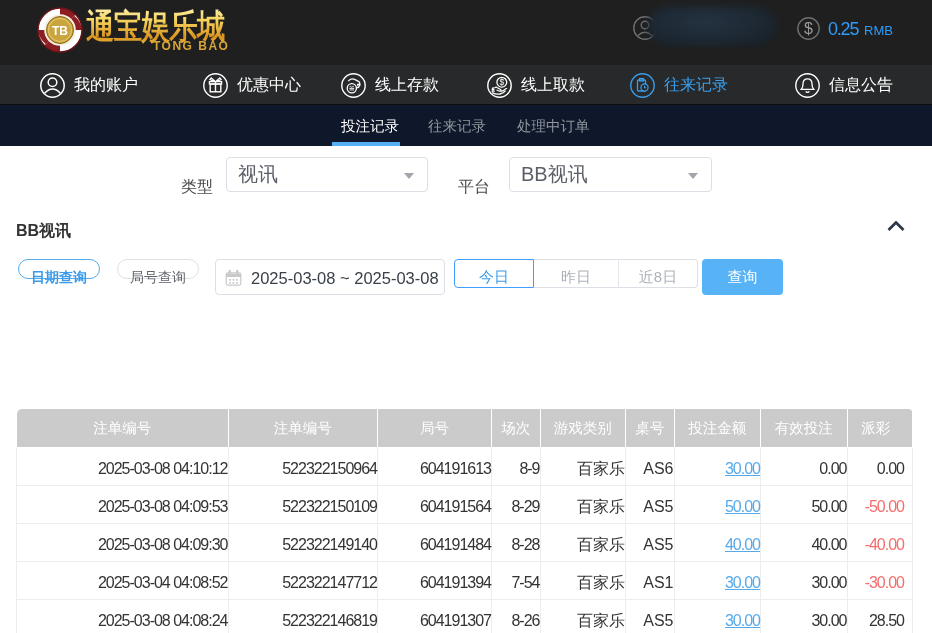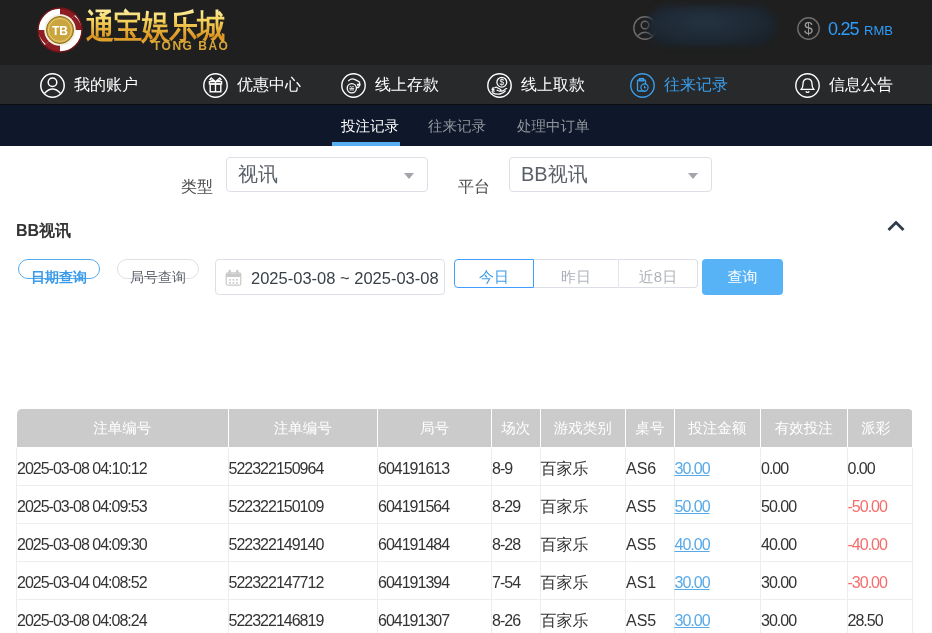--- a/index.html
+++ b/index.html
@@ -50,21 +50,21 @@
 .qbtn{position:absolute;left:702px;top:0;width:81px;height:36px;background:#57b3f6;border-radius:4px;color:#fff;font-size:15px;text-align:center;line-height:36px;}
 
 table{border-collapse:collapse;table-layout:fixed;}
 .sumtab{position:absolute;left:16px;top:170px;width:896px;font-size:16px;}
 .sumtab th{background:#ececec;color:#333;font-weight:normal;height:39px;border:1px solid #fff;border-bottom:1px solid #e9e9e9;}
 .sumtab td{height:38.5px;text-align:center;color:#333;border:1px solid #f0f0f0;border-top:none;border-bottom:1.5px solid #e9e9e9;background:#fff;padding-top:3px;padding-bottom:0;}
 .maintab{position:absolute;left:16px;top:262px;width:896px;font-size:16px;}
 .maintab th:last-child,.maintab td:last-child,.sumtab th:last-child,.sumtab td:last-child{padding-right:8px;}
 .n{font-size:16px;letter-spacing:-1px;}
 .maintab th{background:#cbcbcb;color:#fff;font-weight:normal;height:39px;border:1.5px solid #fff;font-size:14.5px;}
-.maintab td{height:38px;text-align:left;color:#333;border:1.5px solid #ededed;background:#fff;padding-top:5px;padding-bottom:0;}
+.maintab td{height:38px;text-align:right;color:#333;border:1.5px solid #ededed;background:#fff;padding-top:5px;padding-bottom:0;}
 td.neg,td .neg,.neg{color:#f56c6c !important;}
 .sumtab th:first-child{border-top-left-radius:5px;}
 .sumtab th:last-child{border-top-right-radius:5px;}
 .maintab th:first-child{border-top-left-radius:5px;}
 .maintab th:last-child{border-top-right-radius:5px;}
 .lnk{color:#58a9e8;text-decoration:underline;}
 </style>
 </head>
 <body>
 <div class="topbar">

